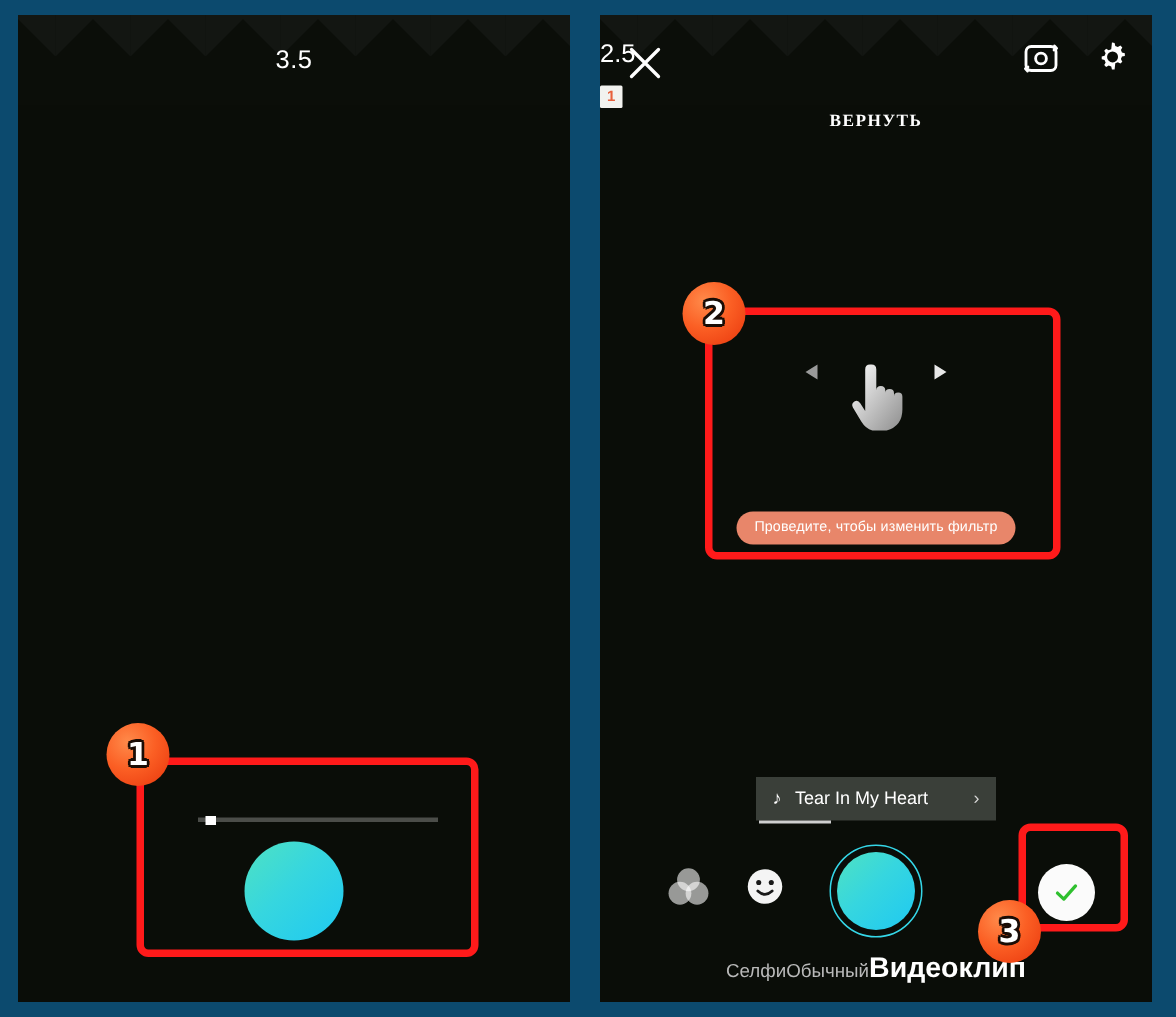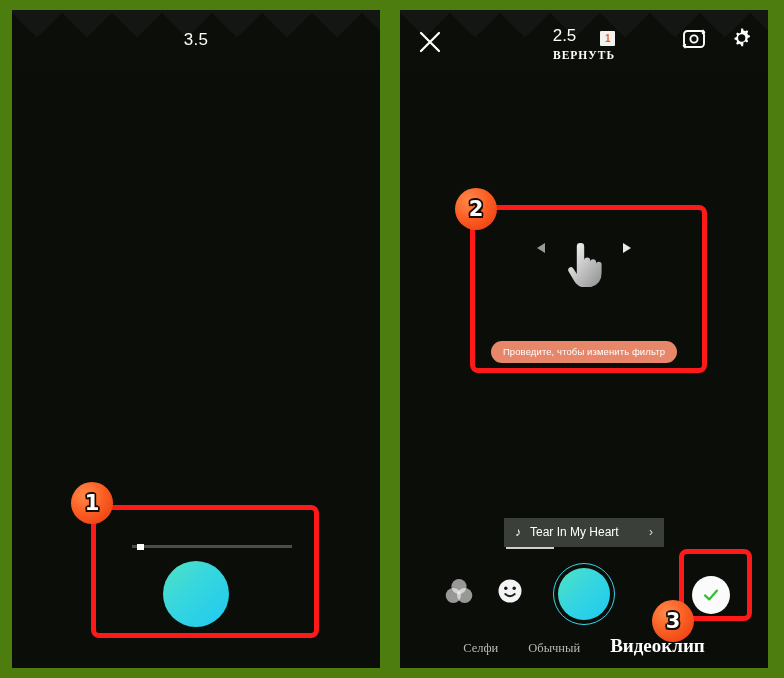--- a/index.html
+++ b/index.html
@@ -6,21 +6,21 @@
   * { box-sizing: border-box; margin: 0; padding: 0; }
   html, body {
     width: 784px; height: 678px;
     overflow: hidden;
     background: #4d6b52;
     font-family: "Liberation Sans", sans-serif;
   }
   #root {
     position: relative;
     width: 784px; height: 678px;
-    background: #4d7c0f;
+    background: #0c4a6e;
   }
 
   
   .panel {
     position: absolute;
     top: 10px;
     width: 368px;
     height: 658px;
     background: #0a0d08;
     overflow: hidden;
@@ -67,25 +67,26 @@
     width: 28px; height: 28px;
   }
   .close-btn svg { display: block; }
   .timer-wrap {
     position: absolute;
     left: 0; right: 0; top: 0;
     text-align: center;
   }
   .timer-line {
     display: flex;
-    align-items: flex-end;
-    justify-content: center;
-    gap: 24px;
+    align-items: flex-start;
+    justify-content: center;
+    gap: 11px;
     color: #fff;
     font-size: 17px;
+    flex-direction: column;
   }
   .seg-badge {
     display: inline-flex;
     align-items: center;
     justify-content: center;
     width: 15px; height: 15px;
     background: #f2f2ef;
     color: #e8603c;
     font-size: 10px;
     font-weight: bold;
@@ -210,22 +211,20 @@
   }
 
   
   .mode-tabs {
     position: absolute;
     left: 0; right: 0;
     top: 625px;
     display: flex;
     align-items: baseline;
     justify-content: center;
-    gap: 30px;
-    font-family: Liberation Serif, serif;
   }
   .mode-tab {
     color: #b9b9b9;
     font-size: 12.5px;
     white-space: nowrap;
   }
   .mode-tab.active {
     color: #ffffff;
     font-weight: bold;
     font-size: 19px;

